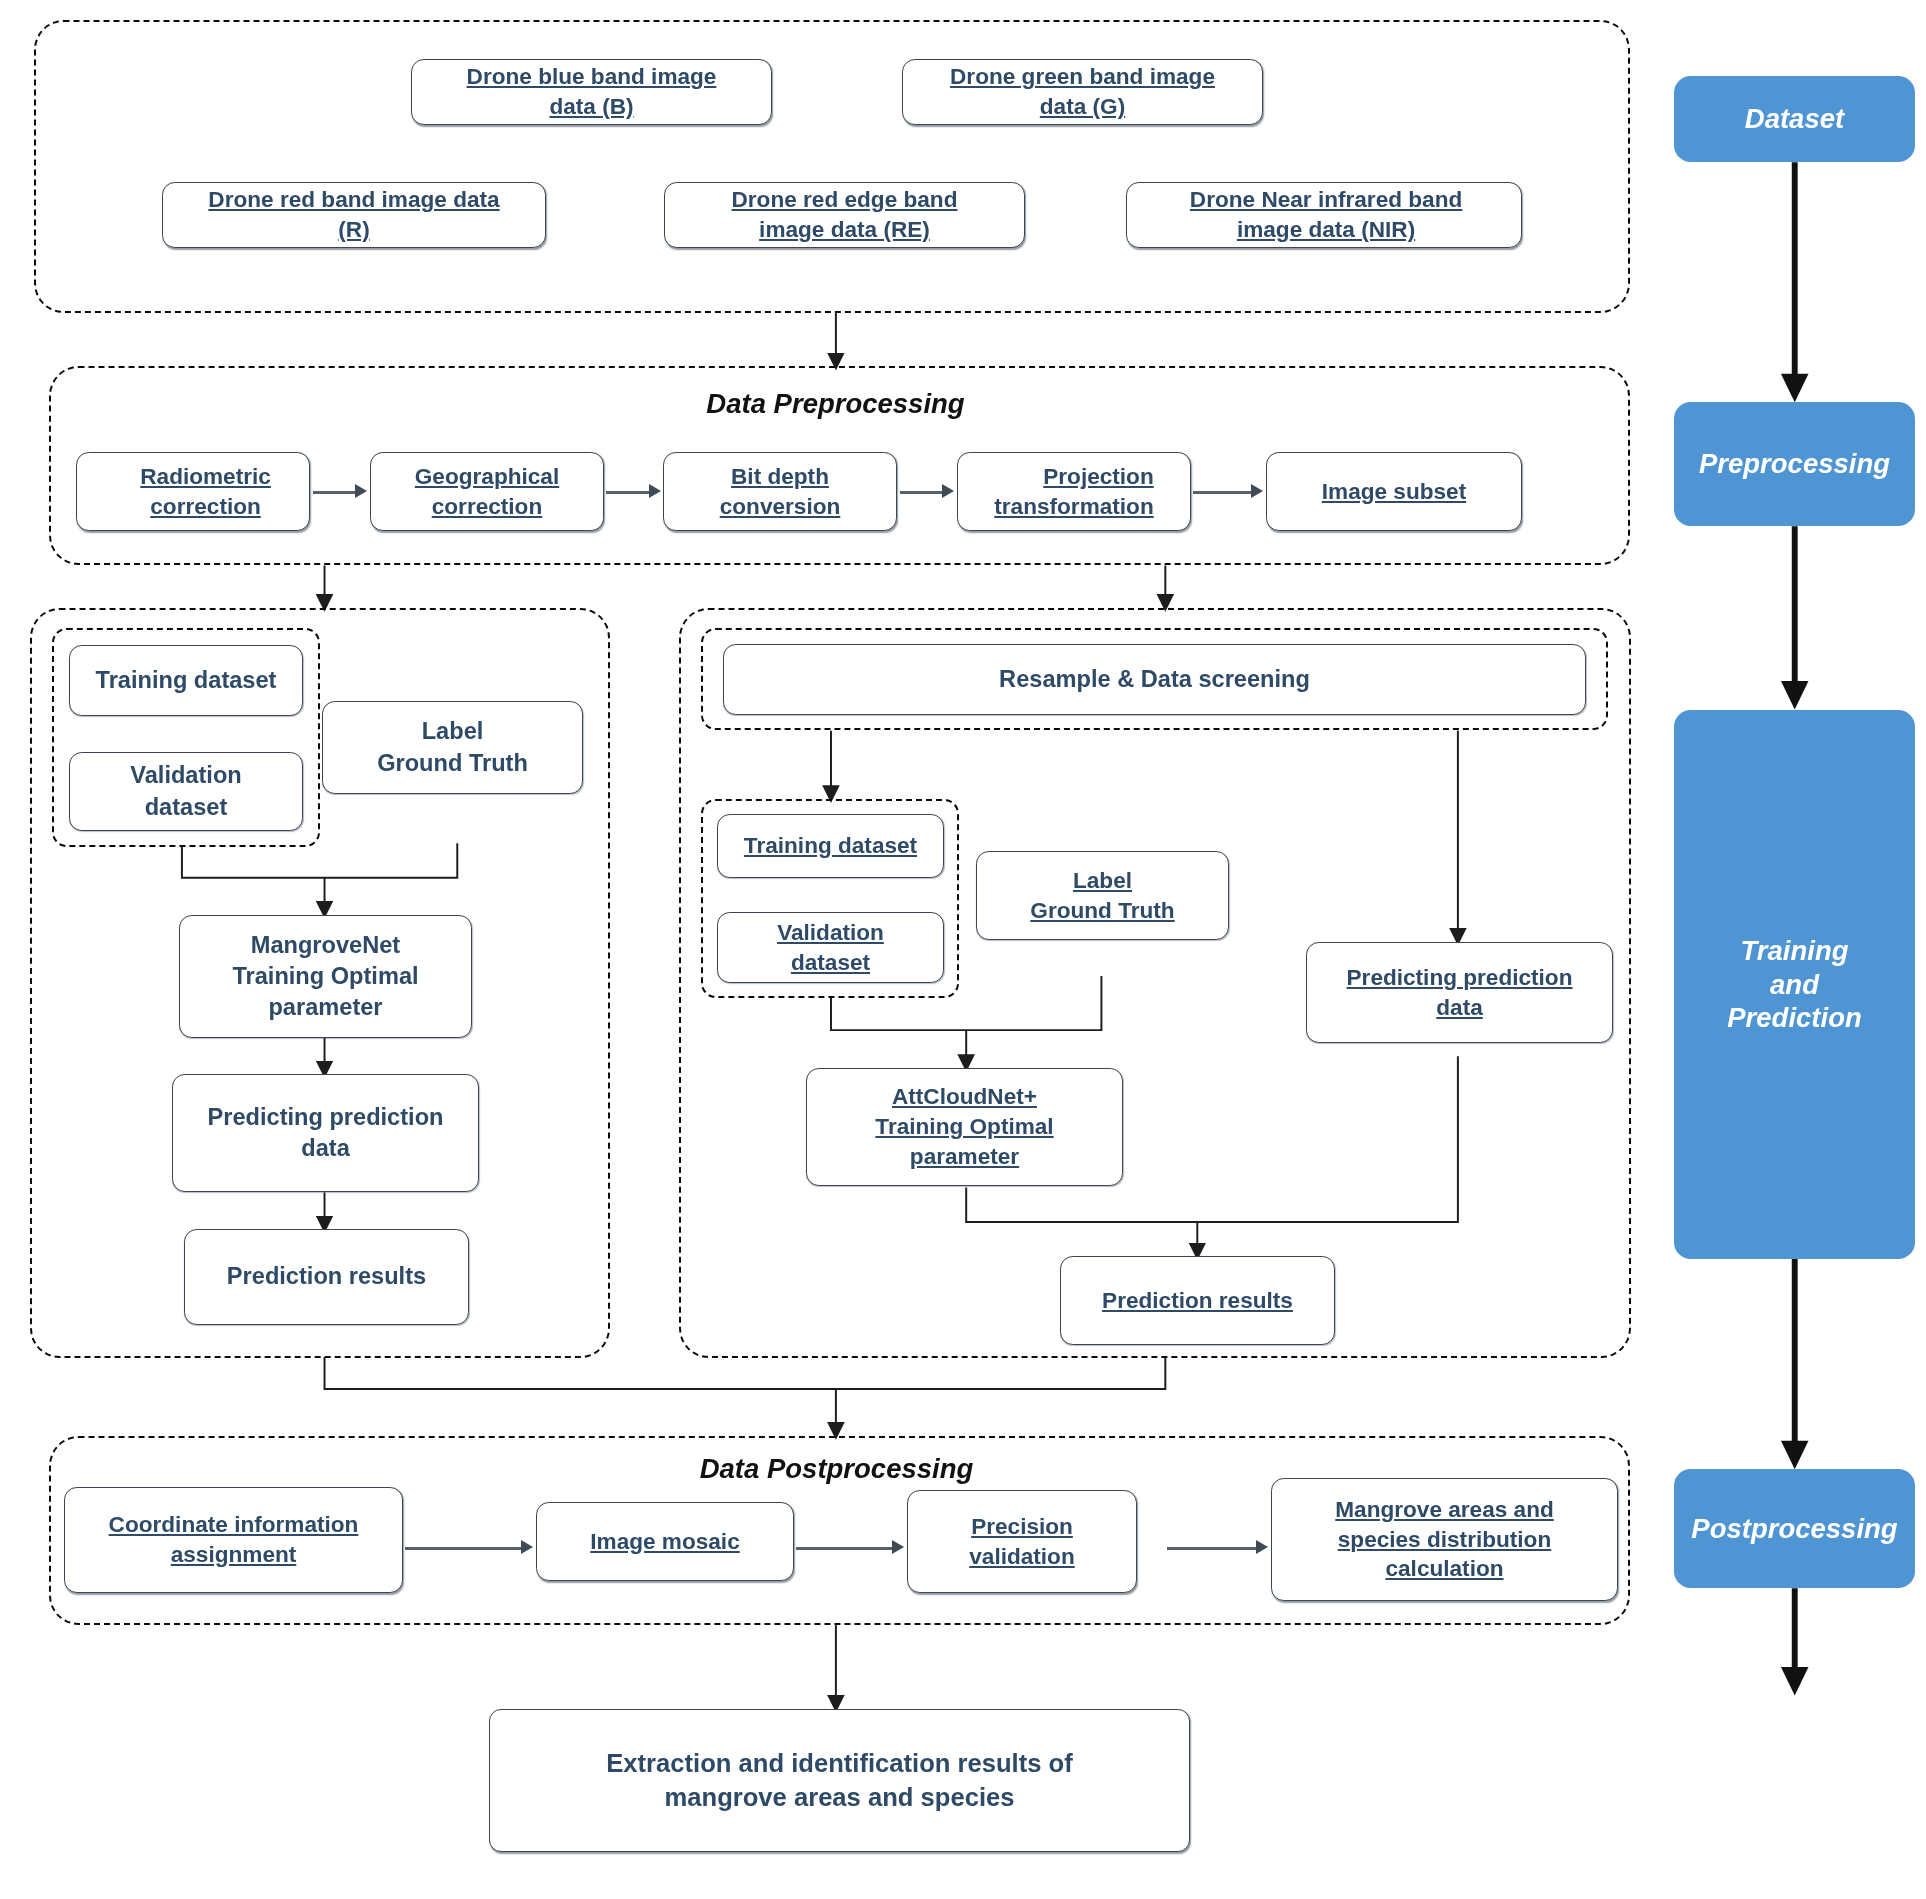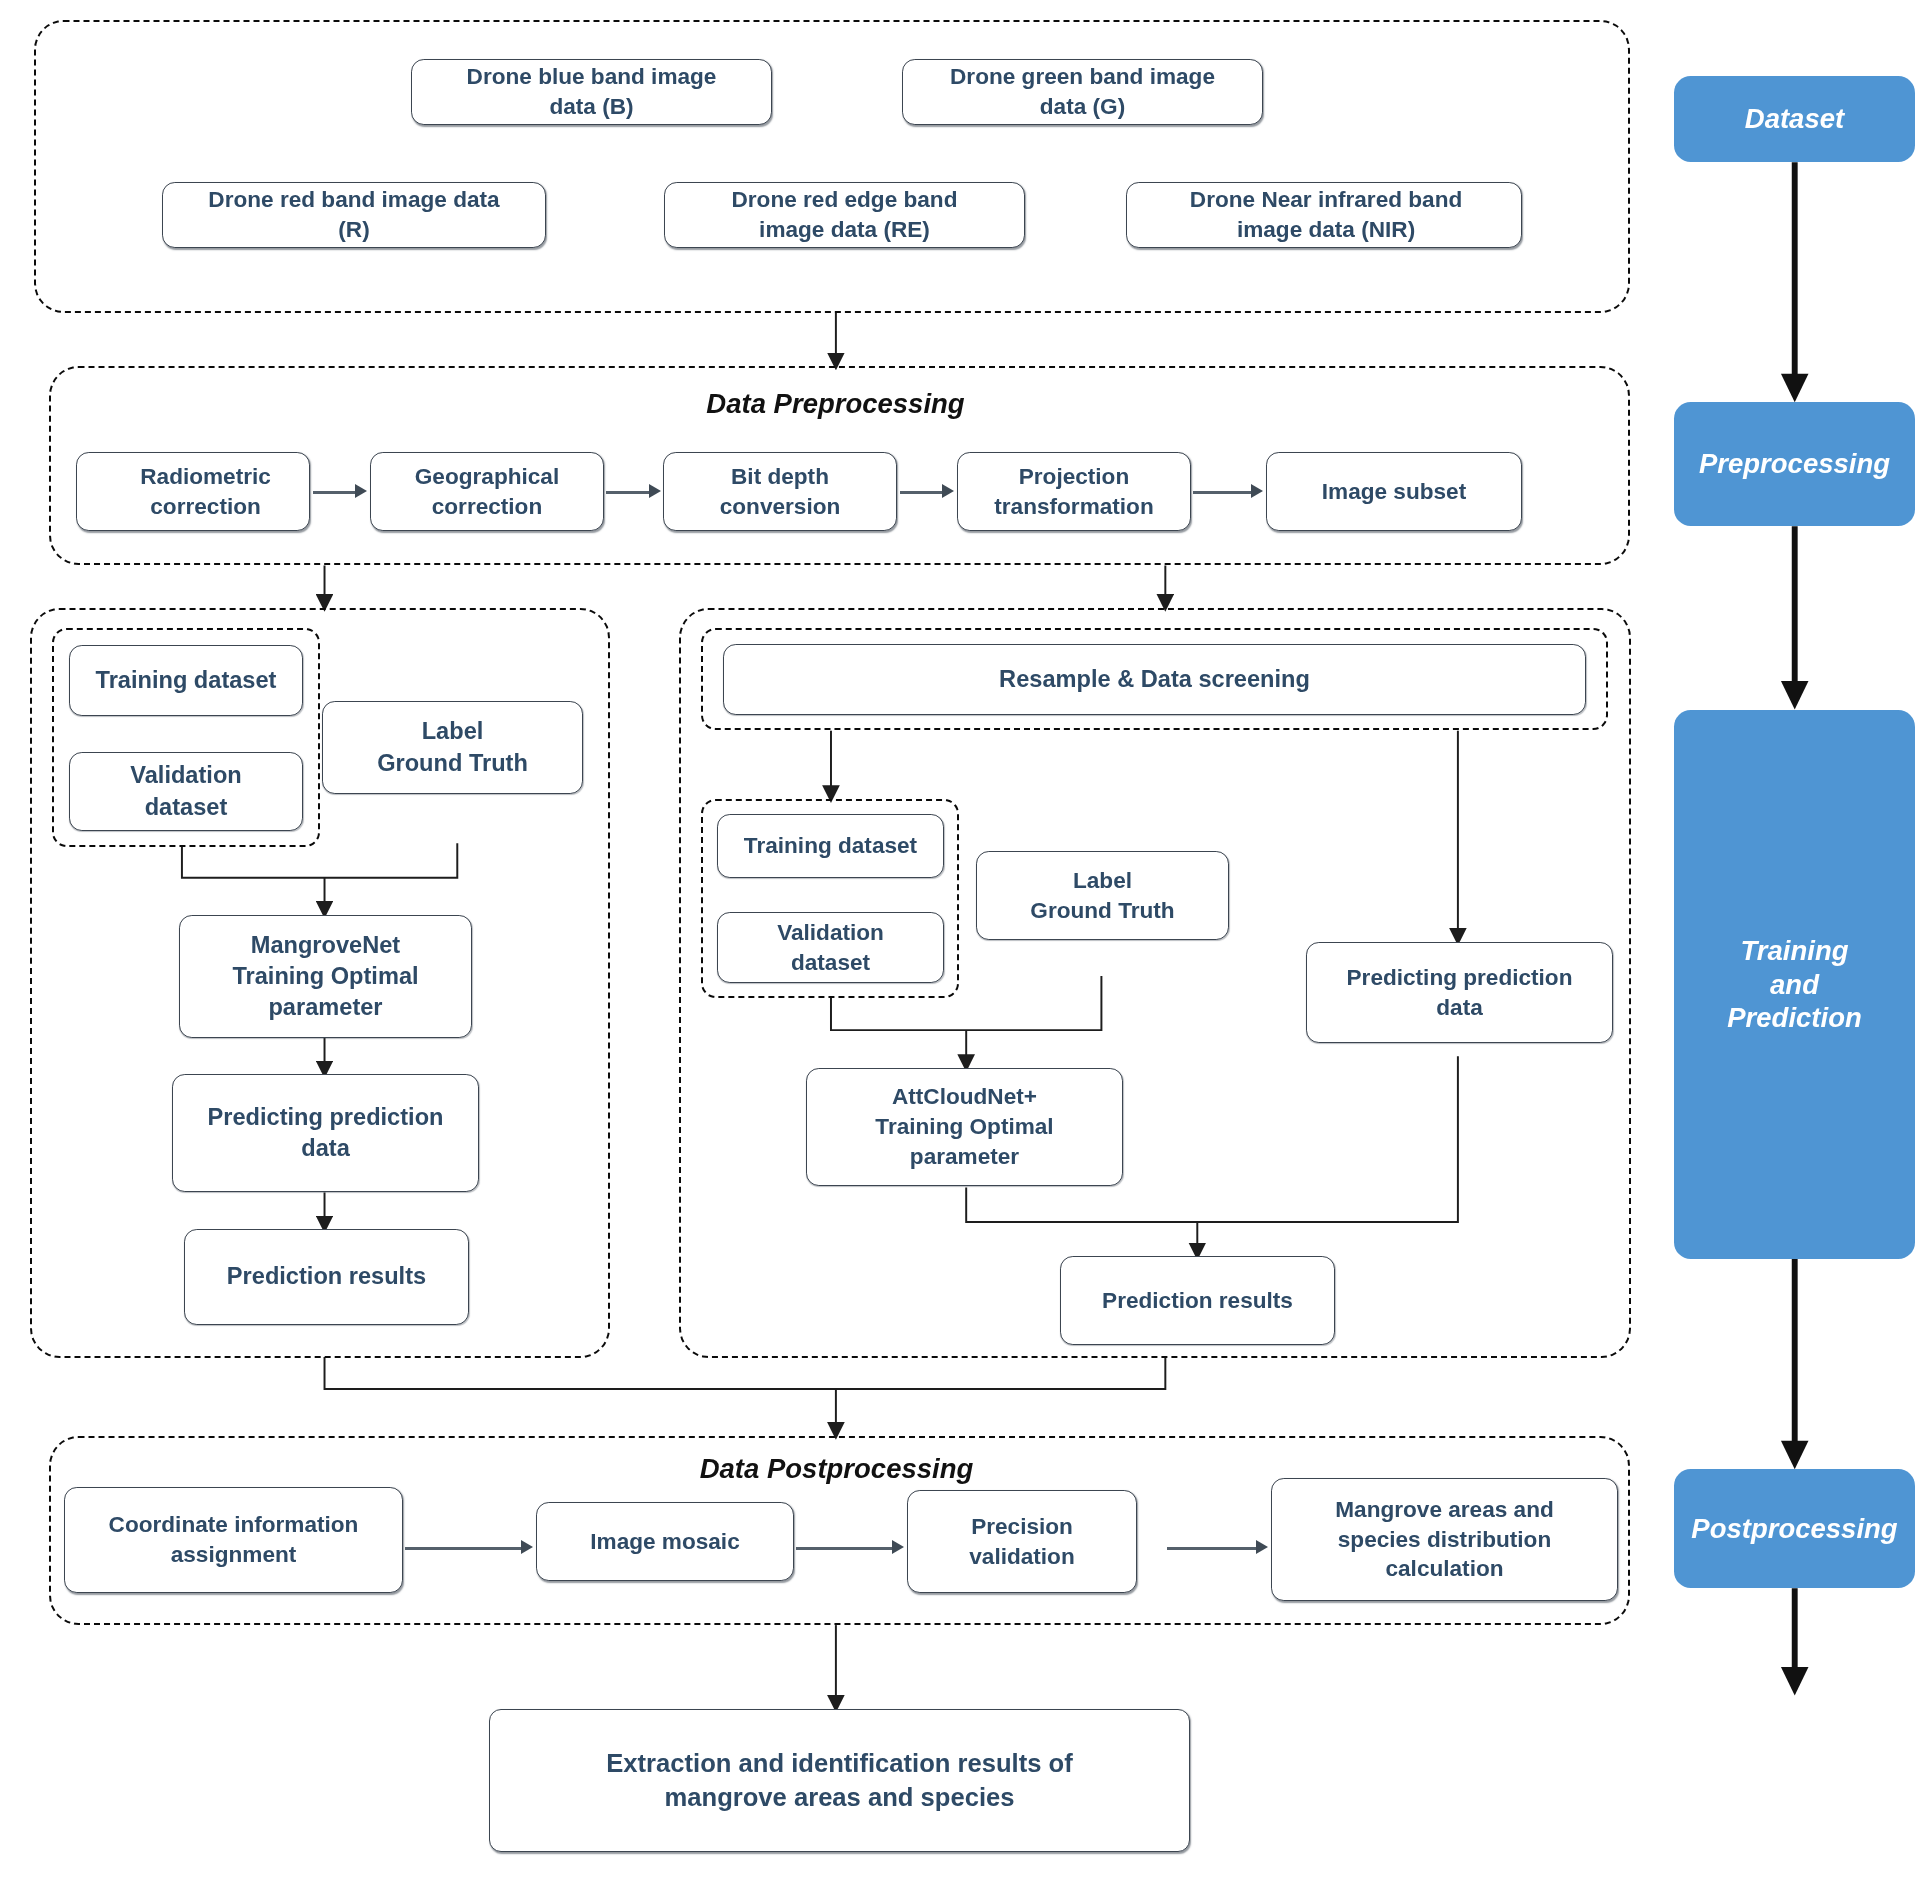--- a/index.html
+++ b/index.html
@@ -38,21 +38,21 @@
     display:flex;
     align-items:center;
     justify-content:center;
     text-align:center;
     line-height:1.32;
     padding:3px 4.9px;
     box-shadow:1px 1.5px 1.5px rgba(60,70,80,.55);
     white-space:pre-line;
   }
   .node.plain{box-shadow:0.5px 1px 1px rgba(60,70,80,.35);}
-  .f46{font-size:22.6px;}
+  .f46{font-size:22.6px;text-decoration:underline;}
   .f48{font-size:23.6px;}
   .f52{font-size:25.6px;}
 
   
   .grouptitle{
     position:absolute;
     font-style:italic;
     font-weight:bold;
     color:#111111;
     font-size:27.5px;
@@ -167,21 +167,21 @@
   <div class="node f46" style="left:370px; top:452px; width:234px; height:79px;">Geographical
 correction</div>
   <div class="hline thick" style="left:606px; top:491px; width:43px;"></div>
   <div class="arrow-r" style="left:649px; top:484px;"></div>
 
   <div class="node f46" style="left:663px; top:452px; width:234px; height:79px;">Bit depth
 conversion</div>
   <div class="hline thick" style="left:900px; top:491px; width:43px;"></div>
   <div class="arrow-r" style="left:942px; top:484px;"></div>
 
-  <div class="node f46" style="left:957px; top:452px; width:234px; height:79px;">Projection
+  <div class="node f46" style="left:957px; top:452px; width:234px; height:79px;text-align:right;">Projection
 transformation</div>
   <div class="hline thick" style="left:1193px; top:491px; width:59px;"></div>
   <div class="arrow-r" style="left:1251px; top:484px;"></div>
 
   <div class="node f46" style="left:1266px; top:452px; width:256px; height:79px;">Image subset</div>
 
   <div class="group" style="left:29.5px; top:608px; width:580px; height:750px;"></div>
 
   <div class="group sub" style="left:52px; top:628px; width:268px; height:219px;"></div>
 

